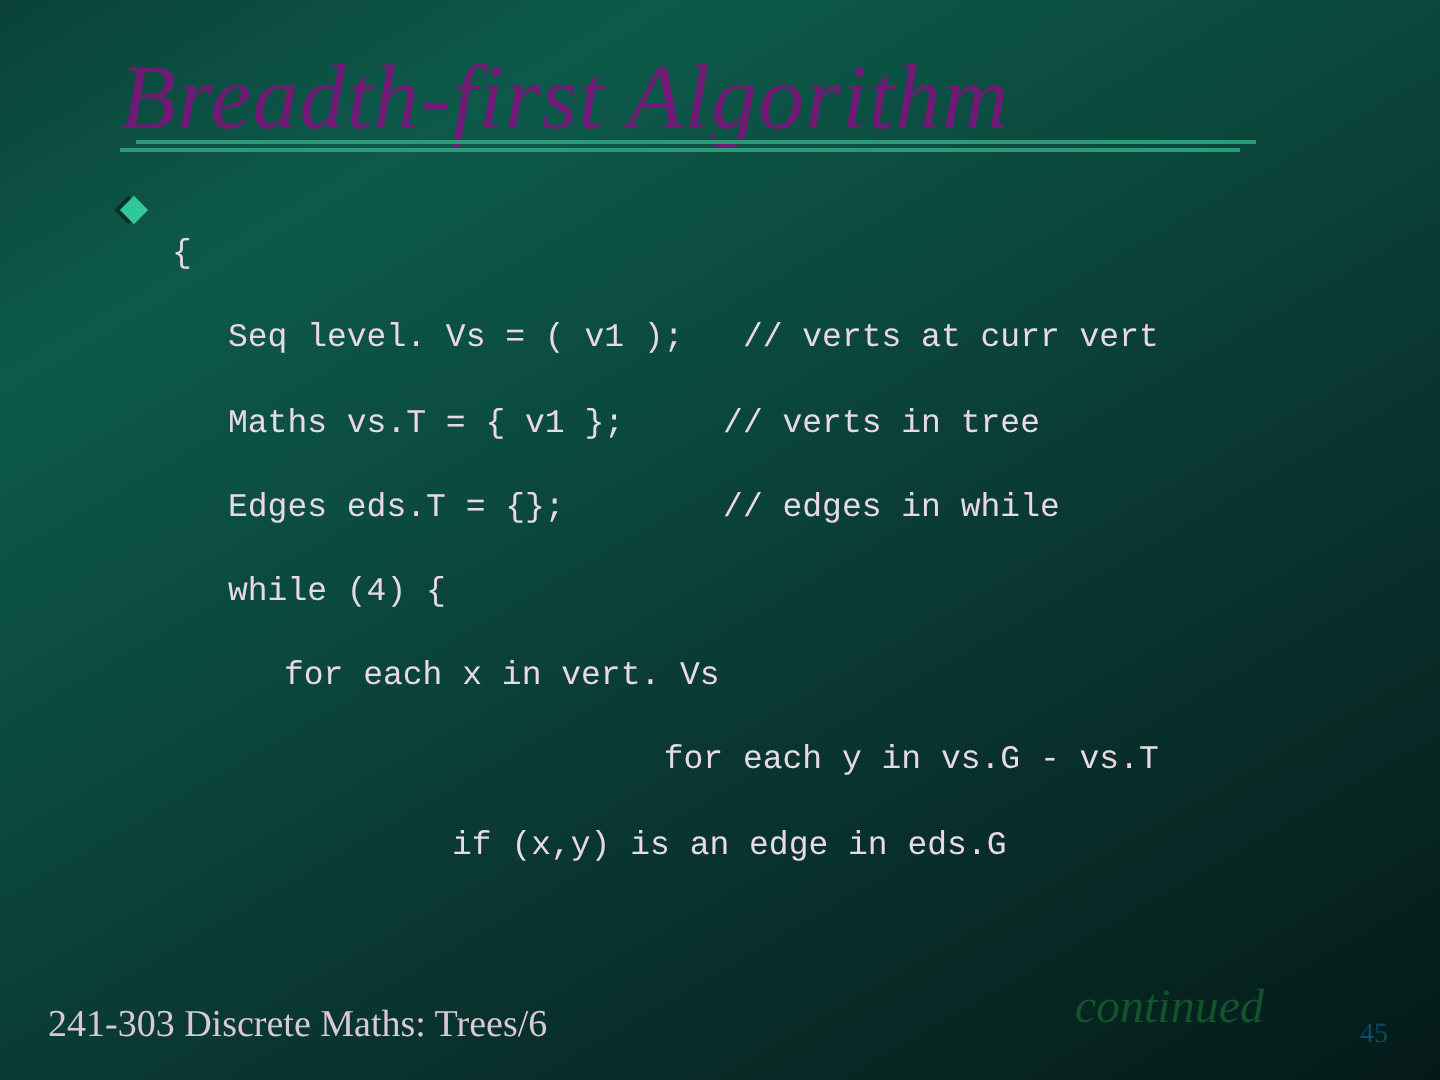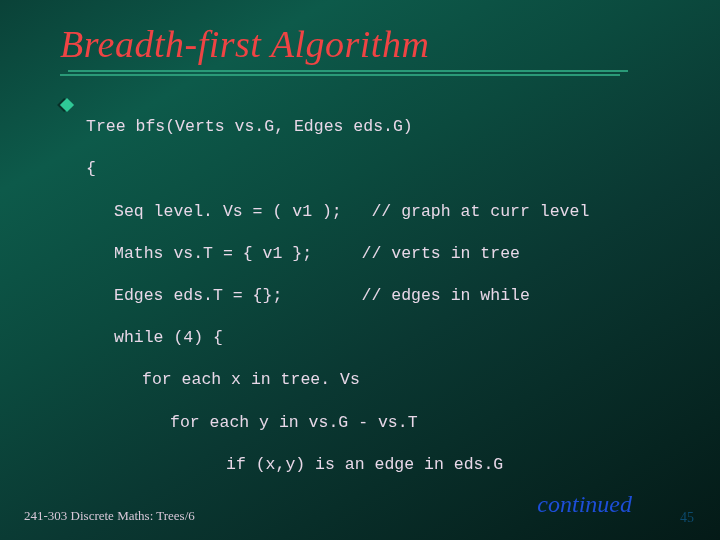--- a/index.html
+++ b/index.html
@@ -12,22 +12,22 @@
     position: relative;
   }
   .title-wrap {
     position: absolute;
     top: 22px;
     left: 60px;
     right: 40px;
   }
   .title {
     font-style: italic;
-    font-size: 38px;
-    color: #ef4444;
+    font-size: 46px;
+    color: #701a75;
     font-weight: normal;
     letter-spacing: 0.5px;
   }
   .underline1 {
     position: absolute;
     top: 70px;
     left: 68px;
     width: 560px;
     height: 2px;
     background: #2a9a78;
@@ -55,38 +55,38 @@
     top: 95px;
     left: 86px;
     font-family: 'Courier New', monospace;
     font-size: 16.5px;
     line-height: 1.28;
     color: #e8d8e8;
     white-space: pre;
   }
   .i1 { padding-left: 28px; }
   .i2 { padding-left: 56px; }
-  .i3 { padding-left: 84px; }
+  .i3 { padding-left: 84px; text-align: right; }
   .i4 { padding-left: 140px; }
   .footer {
     position: absolute;
     bottom: 16px;
     left: 24px;
     font-family: Georgia, serif;
-    font-size: 13px;
+    font-size: 19px;
     color: #d8c8d8;
   }
   .continued {
     position: absolute;
     bottom: 22px;
     right: 88px;
     font-family: Georgia, serif;
     font-style: italic;
     font-size: 24px;
-    color: #1d4ed8;
+    color: #14532d;
   }
   .pagenum {
     position: absolute;
     bottom: 14px;
     right: 26px;
     font-family: Georgia, serif;
     font-size: 14px;
     color: #0c4a6e;
   }
 </style>
@@ -95,27 +95,26 @@
 
 <div class="title-wrap">
   <h1 class="title">Breadth-first Algorithm</h1>
 </div>
 <div class="underline1"></div>
 <div class="underline2"></div>
 
 <div class="bullet-marker"></div>
 
 <div class="code">
-<div>Tree bfs(Verts vs.G, Edges eds.G)</div>
 <div>{</div>
-<div class="i1">Seq level. Vs = ( v1 );   // graph at curr level</div>
+<div class="i1">Seq level. Vs = ( v1 );   // verts at curr vert</div>
 <div class="i1">Maths vs.T = { v1 };     // verts in tree</div>
 <div class="i1">Edges eds.T = {};        // edges in while</div>
 <div class="i1">while (4) {</div>
-<div class="i2">for each x in tree. Vs</div>
+<div class="i2">for each x in vert. Vs</div>
 <div class="i3">for each y in vs.G - vs.T</div>
 <div class="i4">if (x,y) is an edge in eds.G</div>
 
 
 
 
 
 
 </div>
 

